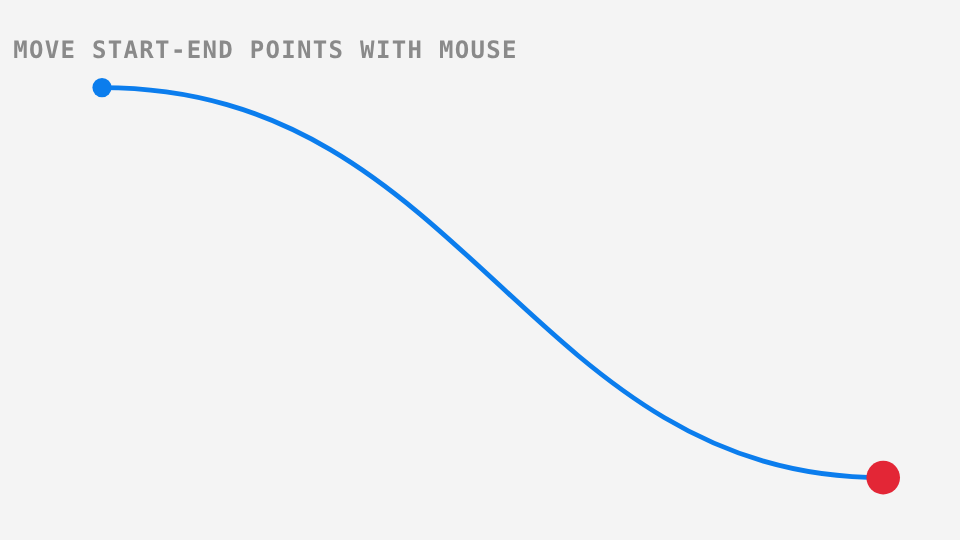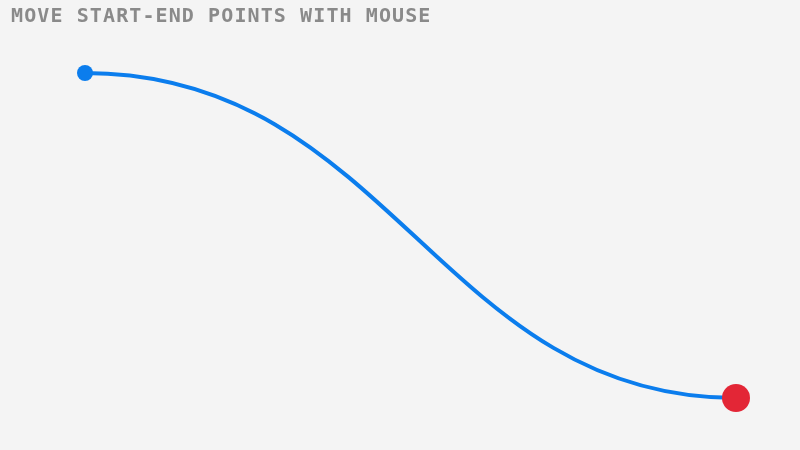--- a/index.html
+++ b/index.html
@@ -21,21 +21,21 @@
   }
   #canvas-stage {
     position: absolute;
     inset: 0;
     width: 800px;
     height: 450px;
   }
   #title {
     position: absolute;
     left: 11px;
-    top: 2px;
+    top: 28px;
     margin: 0;
     font-family: "DejaVu Sans Mono", "Liberation Mono", monospace;
     font-size: 20px;
     line-height: 26px;
     font-weight: 700;
     letter-spacing: 1.1px;
     color: #8a8a8a;
     text-transform: uppercase;
     white-space: nowrap;
     -webkit-font-smoothing: none;

